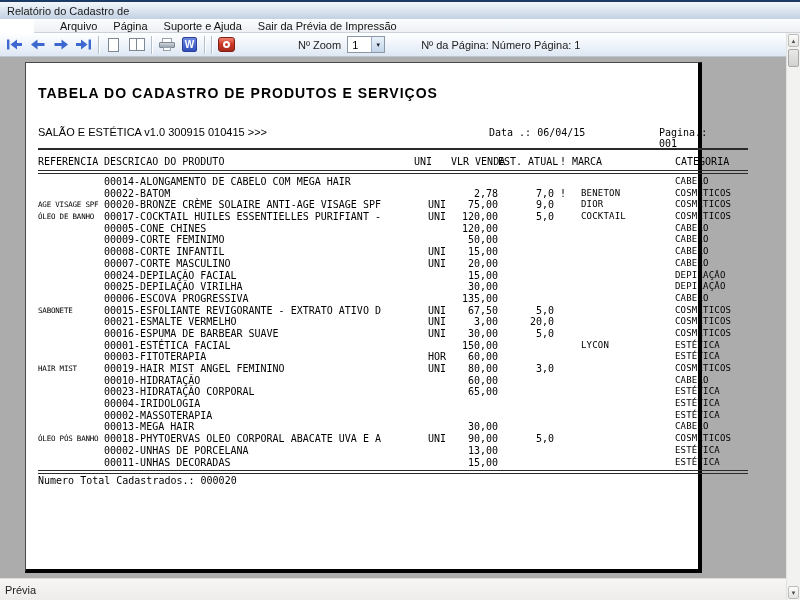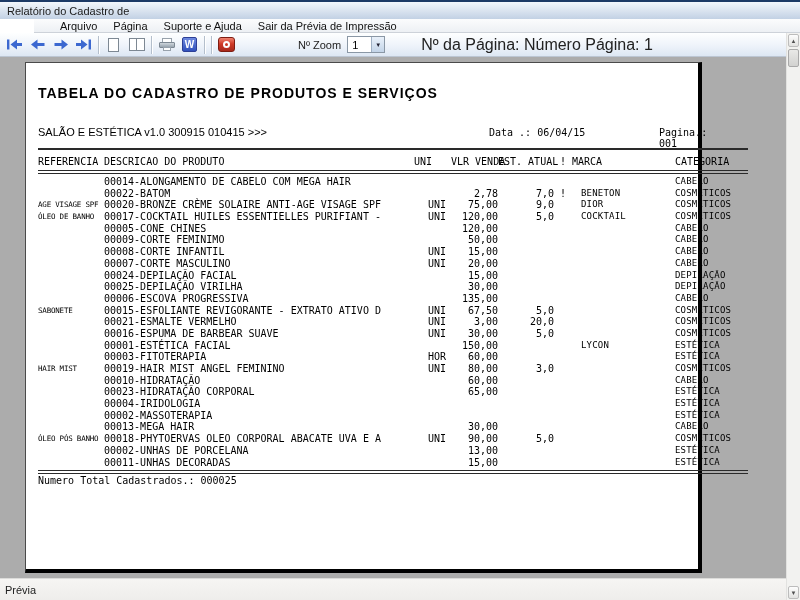--- a/index.html
+++ b/index.html
@@ -39,21 +39,21 @@
   .exit-icon { width:17px; height:15px; border-radius:3px; border:1px solid #7e1d12;
     background:linear-gradient(#ef8370,#cf3a28 45%,#a8281b);
     display:flex; align-items:center; justify-content:center; }
   .exit-ring { width:7px; height:7px; border:2px solid #fff; border-radius:50%; }
   .zoom-label { margin-left:60px; font-size:11px; color:#222; }
   .zoom-select { margin-left:6px; width:38px; height:17px; background:#fff; border:1px solid #8a97a5;
     display:flex; align-items:stretch; font-size:11px; }
   .zs-value { flex:1; display:flex; align-items:center; padding-left:4px; }
   .zs-btn { width:13px; background:linear-gradient(#e9f1fa,#c3d4e8); border-left:1px solid #9fb0c4;
     display:flex; align-items:center; justify-content:center; font-size:6px; color:#223; }
-  .page-info { margin-left:36px; font-size:16px; color:#222; }
+  .page-info { margin-left:36px; font-size:11px; color:#222; }
 
   
   #preview { position:absolute; top:57px; left:0; width:786px; height:521px; background:#acacac; }
   #page { position:absolute; left:25px; top:5px; width:677px; height:511px; background:#fff;
     border:1px solid #4a4a4a; border-right:4px solid #000; border-bottom:4px solid #000; }
 
   
   .mono { font-family:"DejaVu Sans Mono", monospace; }
   .rpt-title { position:absolute; left:12px; top:22px; font-size:14px; font-weight:bold; letter-spacing:1px; color:#000; }
   .rpt-sub { position:absolute; left:12px; top:63px; font-size:11px; color:#000; }
@@ -454,21 +454,21 @@
           <span class="c-uni"></span>
           <span class="c-vlr">15,00</span>
           <span class="c-est"></span>
           <span class="c-exc"></span>
           <span class="c-marca"></span>
           <span class="c-cat">ESTÉTICA</span>
         </div>
       </div>
 
     <div class="rule-double" style="top:407px;"></div>
-    <div class="rpt-total mono">Numero Total Cadastrados.: 000025</div>
+    <div class="rpt-total mono">Numero Total Cadastrados.: 000020</div>
   </div>
 </div>
 
 <div id="statusbar">
   <span>Prévia</span>
 </div>
 
 <div id="vscroll">
   <div class="sb-btn sb-up">▲</div>
   <div class="sb-thumb"></div>

